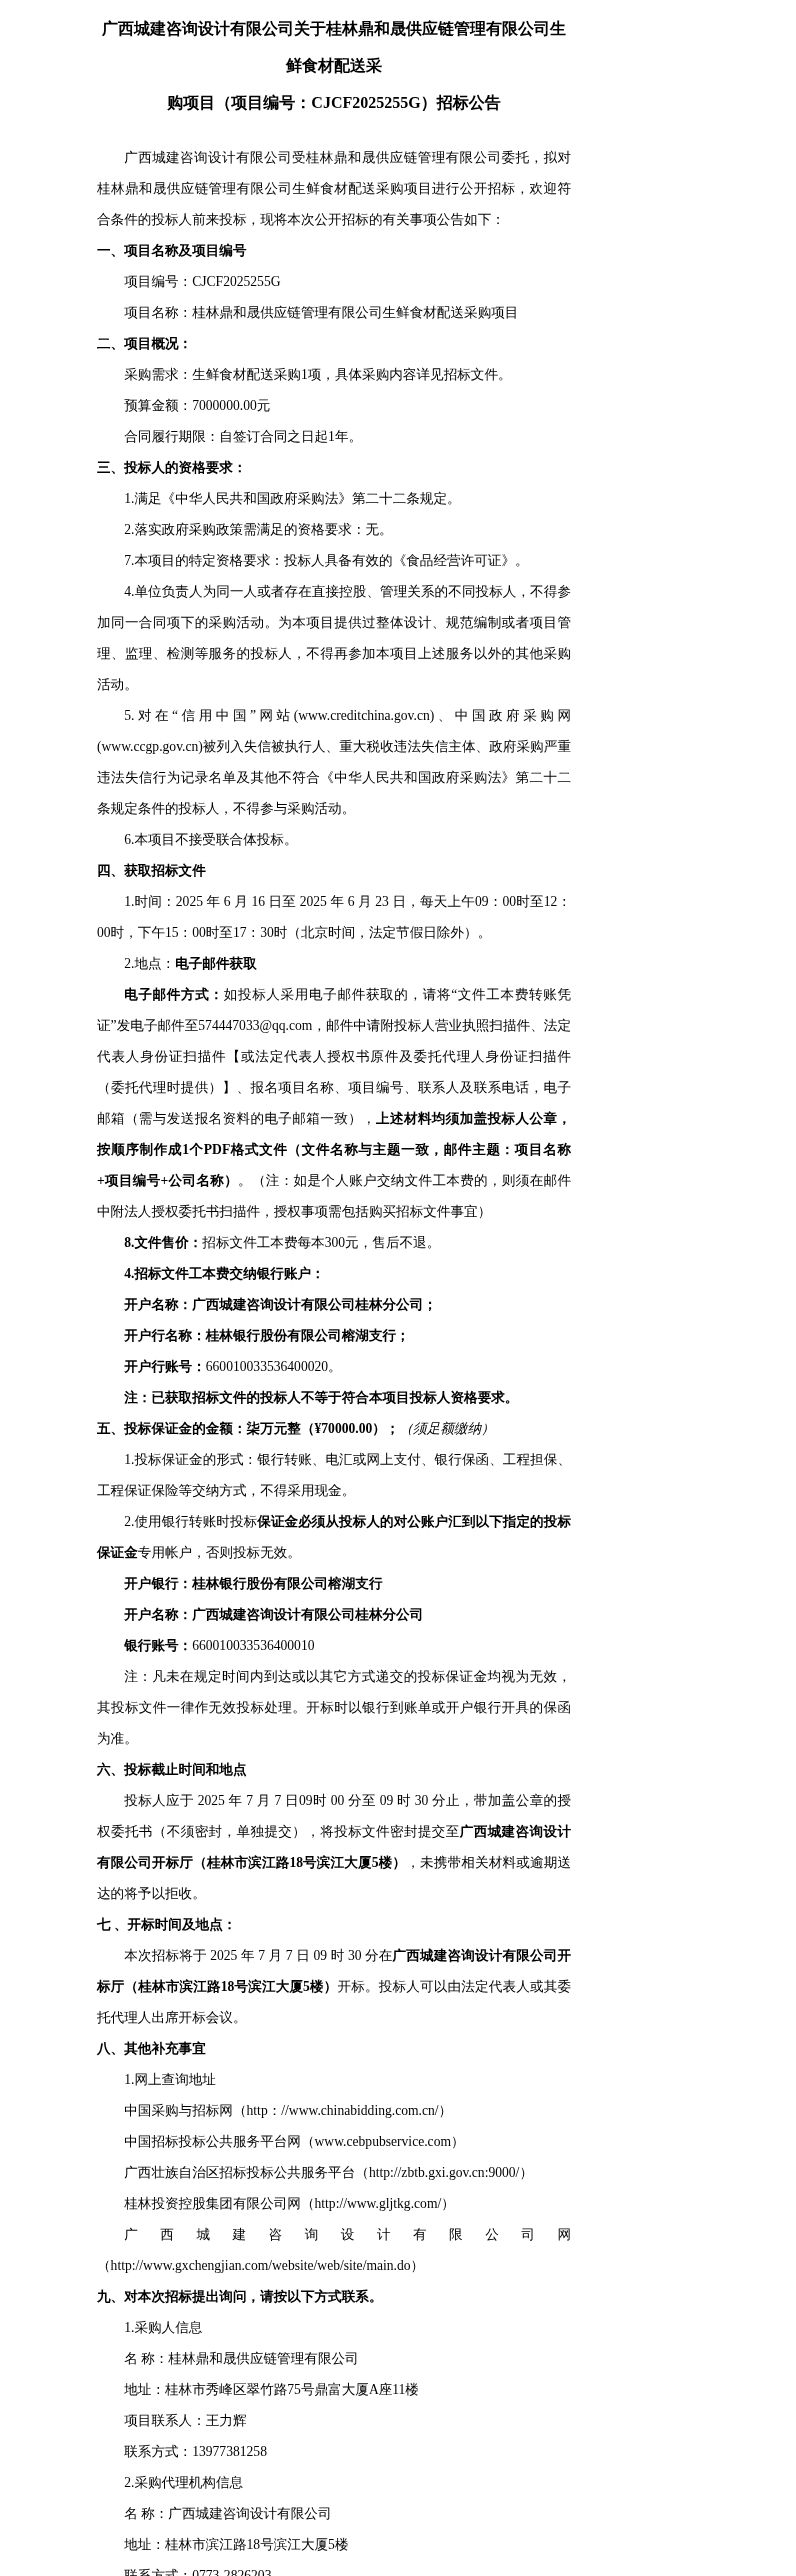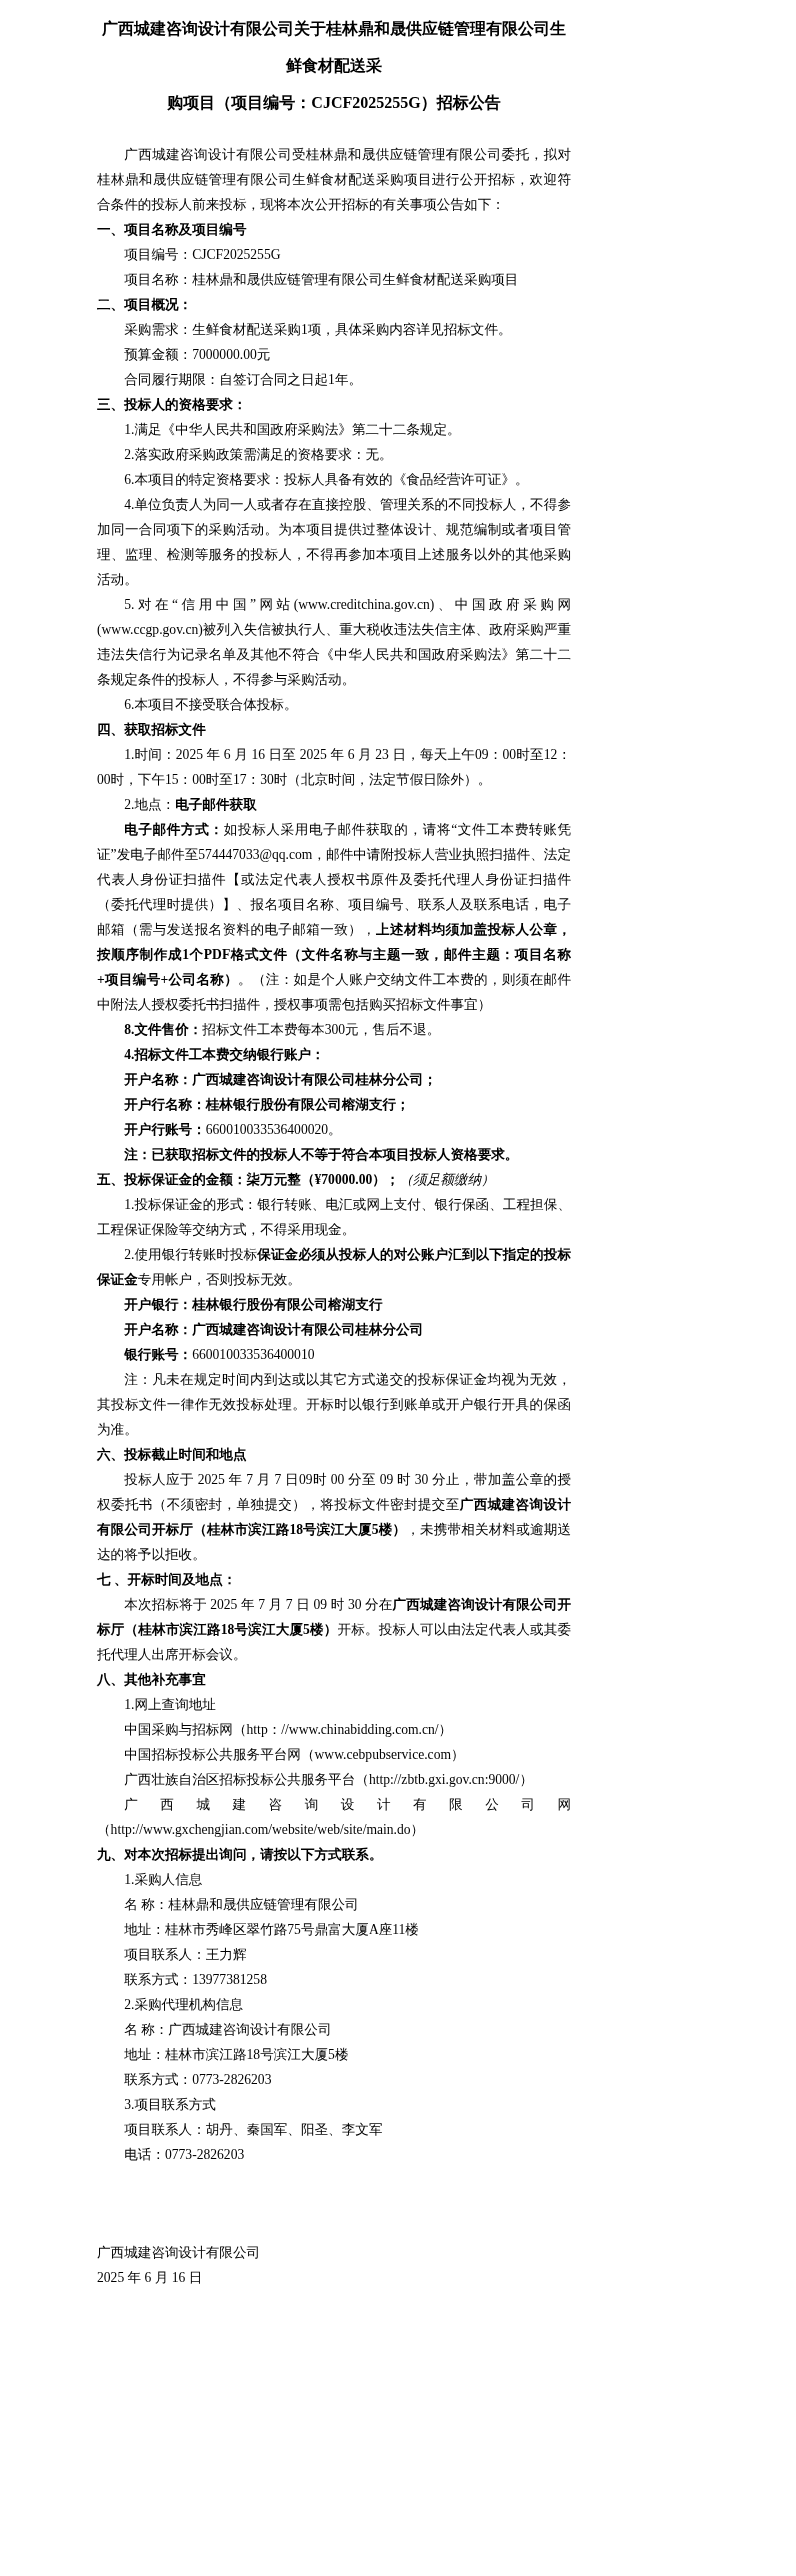--- a/index.html
+++ b/index.html
@@ -7,21 +7,21 @@
     position:relative;
     width:659px; height:2576px;
     background:#ffffff;
     box-sizing:border-box;
     padding:9.6px 88px 0 97px;
     overflow:hidden;
     font-family:"Liberation Serif","DejaVu Serif",serif;
     color:#000000;
     font-size:13.6px;
   }
-  .blk { line-height:25px; text-align:justify; margin:0; }
+  .blk { line-height:31px; text-align:justify; margin:0; }
   .title {
     font-size:16px;
     font-weight:bold;
     text-align:center;
     line-height:37px;
     text-indent:0;
   }
   .title-last { margin-bottom:21px; }
   .h { font-weight:bold; text-indent:0; }
   .p { text-indent:2em; }
@@ -41,21 +41,21 @@
       <div class="blk h"><span>一、项目名称及项目编号</span></div>
       <div class="blk p"><span>项目编号：CJCF2025255G</span></div>
       <div class="blk p"><span>项目名称：桂林鼎和晟供应链管理有限公司生鲜食材配送采购项目</span></div>
       <div class="blk h"><span>二、项目概况：</span></div>
       <div class="blk p"><span>采购需求：生鲜食材配送采购1项，具体采购内容详见招标文件。</span></div>
       <div class="blk p"><span>预算金额：7000000.00元</span></div>
       <div class="blk p"><span>合同履行期限：自签订合同之日起1年。</span></div>
       <div class="blk h"><span>三、投标人的资格要求：</span></div>
       <div class="blk p"><span>1.满足《中华人民共和国政府采购法》第二十二条规定。</span></div>
       <div class="blk p"><span>2.落实政府采购政策需满足的资格要求：无。</span></div>
-      <div class="blk p"><span>6.本项目的特定资格要求：投标人具备有效的《食品经营许可证》。</span></div>
+      <div class="blk p"><span>7.本项目的特定资格要求：投标人具备有效的《食品经营许可证》。</span></div>
       <div class="blk p"><span>4.单位负责人为同一人或者存在直接控股、管理关系的不同投标人，不得参加同一合同项下的采购活动。为本项目提供过整体设计、规范编制或者项目管理、监理、检测等服务的投标人，不得再参加本项目上述服务以外的其他采购活动。</span></div>
       <div class="blk p"><span>5.对在“信用中国”网站(www.creditchina.gov.cn)、中国政府采购网(www.ccgp.gov.cn)被列入失信被执行人、重大税收违法失信主体、政府采购严重违法失信行为记录名单及其他不符合《中华人民共和国政府采购法》第二十二条规定条件的投标人，不得参与采购活动。</span></div>
       <div class="blk p"><span>6.本项目不接受联合体投标。</span></div>
       <div class="blk h"><span>四、获取招标文件</span></div>
       <div class="blk p"><span>1.时间：</span><span class="u">2025 年 6 月 16 日至 2025 年 6 月 23 日</span><span>，每天上午09：00时至12：00时，下午15：00时至17：30时（北京时间，法定节假日除外）。</span></div>
       <div class="blk p"><span>2.地点：</span><span class="b">电子邮件获取</span></div>
       <div class="blk p"><span class="b">电子邮件方式：</span><span>如投标人采用电子邮件获取的，请将“文件工本费转账凭证”发电子邮件至574447033@qq.com，邮件中请附投标人营业执照扫描件、法定代表人身份证扫描件【或法定代表人授权书原件及委托代理人身份证扫描件（委托代理时提供）】、报名项目名称、项目编号、联系人及联系电话，电子邮箱（需与发送报名资料的电子邮箱一致），</span><span class="b u">上述材料均须加盖投标人公章，按顺序制作成1个PDF格式文件（文件名称与主题一致，邮件主题：项目名称+项目编号+公司名称）</span><span>。（注：如是个人账户交纳文件工本费的，则须在邮件中附法人授权委托书扫描件，授权事项需包括购买招标文件事宜）</span></div>
       <div class="blk p"><span class="b">8.文件售价：</span><span>招标文件工本费每本300元，售后不退。</span></div>
       <div class="blk p"><span class="b">4.招标文件工本费交纳银行账户：</span></div>
       <div class="blk p"><span class="b">开户名称：广西城建咨询设计有限公司桂林分公司；</span></div>
@@ -71,20 +71,21 @@
       <div class="blk p"><span>注：凡未在规定时间内到达或以其它方式递交的投标保证金均视为无效，其投标文件一律作无效投标处理。开标时以银行到账单或开户银行开具的保函为准。</span></div>
       <div class="blk h"><span>六、投标截止时间和地点</span></div>
       <div class="blk p"><span>投标人应于</span><span class="u"> 2025 </span><span>年</span><span class="u"> 7 </span><span>月</span><span class="u"> 7 </span><span>日09时</span><span class="u"> 00 </span><span>分至</span><span class="u"> 09 </span><span>时</span><span class="u"> 30 </span><span>分止，带加盖公章的授权委托书（不须密封，单独提交），将投标文件密封提交至</span><span class="b u">广西城建咨询设计有限公司开标厅（桂林市滨江路18号滨江大厦5楼）</span><span>，未携带相关材料或逾期送达的将予以拒收。</span></div>
       <div class="blk h"><span>七 、开标时间及地点：</span></div>
       <div class="blk p"><span>本次招标将于</span><span class="u"> 2025 </span><span>年</span><span class="u"> 7 </span><span>月</span><span class="u"> 7 </span><span>日</span><span class="u"> 09 </span><span>时</span><span class="u"> 30 </span><span>分在</span><span class="b u">广西城建咨询设计有限公司开标厅（桂林市滨江路18号滨江大厦5楼）</span><span>开标。投标人可以由法定代表人或其委托代理人出席开标会议。</span></div>
       <div class="blk h"><span>八、其他补充事宜</span></div>
       <div class="blk p"><span>1.网上查询地址</span></div>
       <div class="blk p"><span>中国采购与招标网（http：//www.chinabidding.com.cn/）</span></div>
       <div class="blk p"><span>中国招标投标公共服务平台网（www.cebpubservice.com）</span></div>
       <div class="blk p"><span>广西壮族自治区招标投标公共服务平台（http://zbtb.gxi.gov.cn:9000/）</span></div>
+      <div class="blk p"><span>桂林投资控股集团有限公司网（http://www.gljtkg.com/）</span></div>
       <div class="blk p"><span>广西城建咨询设计有限公司网（http://www.gxchengjian.com/website/web/site/main.do）</span></div>
       <div class="blk h"><span>九、对本次招标提出询问，请按以下方式联系。</span></div>
       <div class="blk p"><span>1.采购人信息</span></div>
       <div class="blk p"><span>名 称：桂林鼎和晟供应链管理有限公司</span></div>
       <div class="blk p"><span>地址：桂林市秀峰区翠竹路75号鼎富大厦A座11楼</span></div>
       <div class="blk p"><span>项目联系人：王力辉</span></div>
       <div class="blk p"><span>联系方式：13977381258</span></div>
       <div class="blk p"><span>2.采购代理机构信息</span></div>
       <div class="blk p"><span>名 称：广西城建咨询设计有限公司</span></div>
       <div class="blk p"><span>地址：桂林市滨江路18号滨江大厦5楼</span></div>

